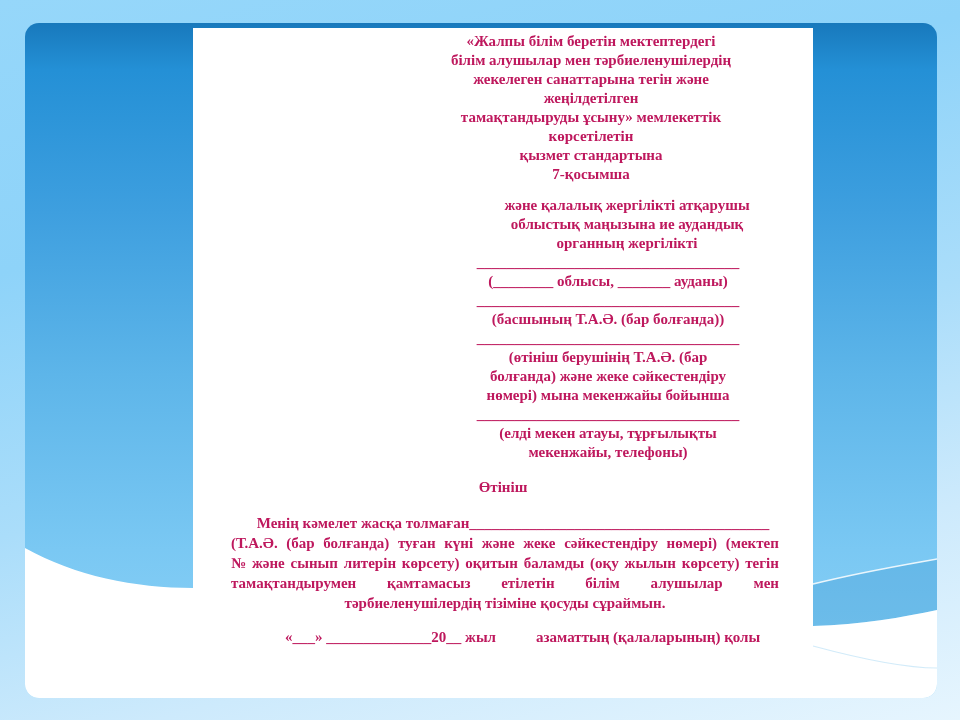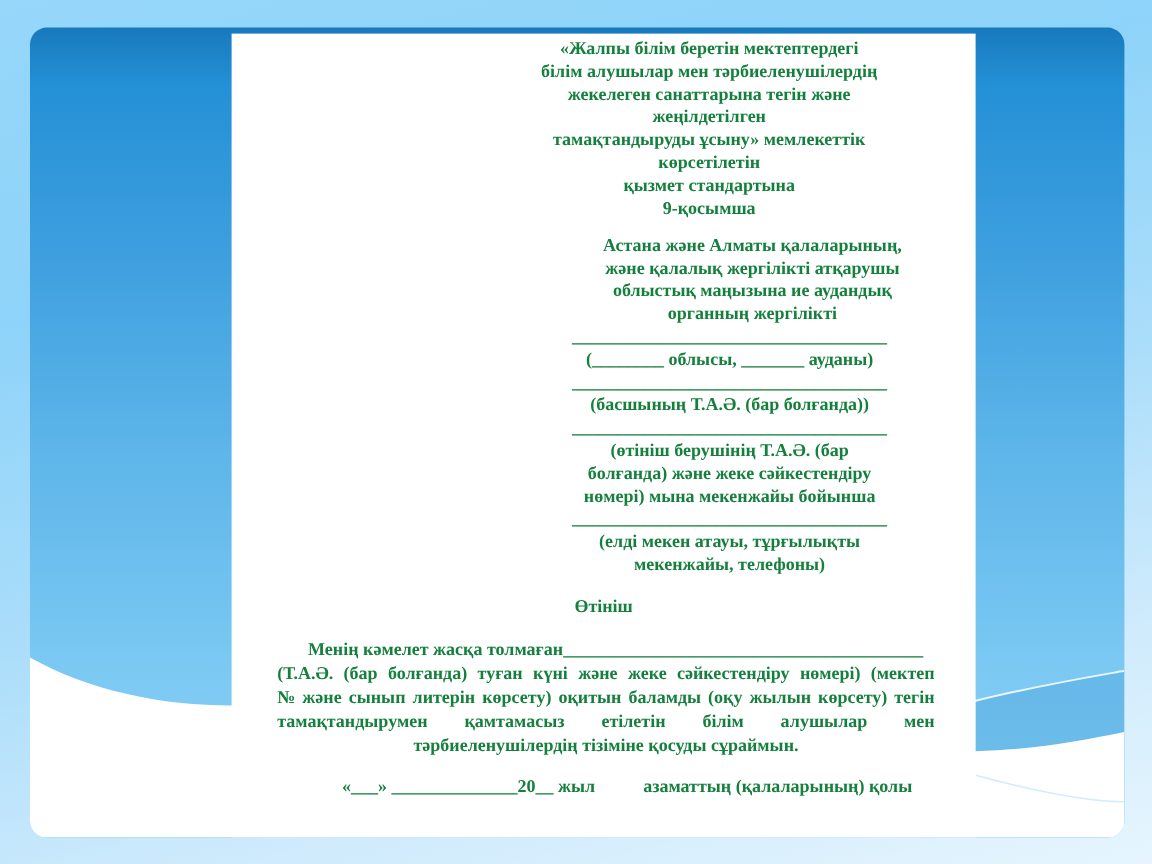--- a/index.html
+++ b/index.html
@@ -13,21 +13,21 @@
   }
   .panel {
     position:absolute; left:25px; top:23px; width:912px; height:675px;
     border-radius:14px; overflow:hidden;
     background:linear-gradient(180deg,#1879bc 0%,#2490d6 7%,#3e9fdf 28%,#5db5e9 52%,#7ac8f3 78%,#8ed2f6 100%);
   }
   .waves { position:absolute; left:0; bottom:0; width:912px; height:180px; display:block; }
   .page {
     position:absolute; left:168px; top:5px; width:620px; height:670px;
     background:#ffffff; box-sizing:border-box; padding-top:4px;
-    font-size:15px; font-weight:bold; color:#15803d; line-height:19px;
+    font-size:15px; font-weight:bold; color:#be185d; line-height:19px;
   }
   .col { text-align:center; width:322px; }
   .annex-col   { margin-left:237px; }
   .addr-col    { margin-left:273px; margin-top:12px; }
   .form-col    { margin-left:254px; }
   .fline { white-space:nowrap; }
   .title-line { text-align:center; margin-top:16px; }
   .body-par { margin:16px 34px 0 38px; line-height:20px;text-align:center; }
   .p-first { white-space:nowrap; overflow:hidden; padding-left:16px; }
   .jline { display:flex; justify-content:space-between; }
@@ -50,25 +50,24 @@
   <div class="page">
 
     <div class="col annex-col">
       <div>«Жалпы білім беретін мектептердегі</div>
       <div>білім алушылар мен тәрбиеленушілердің</div>
       <div>жекелеген санаттарына тегін және</div>
       <div>жеңілдетілген</div>
       <div>тамақтандыруды ұсыну» мемлекеттік</div>
       <div>көрсетілетін</div>
       <div>қызмет стандартына</div>
-      <div>9-қосымша</div>
+      <div>7-қосымша</div>
     </div>
 
     <div class="col addr-col">
-      <div>Астана және Алматы қалаларының,</div>
       <div>және қалалық жергілікті атқарушы</div>
       <div>облыстық маңызына ие аудандық</div>
       <div>органның жергілікті</div>
     </div>
 
     <div class="col form-col">
       <div class="fline">___________________________________</div>
       <div class="fline">(________ облысы, _______ ауданы)</div>
       <div class="fline">___________________________________</div>
       <div class="fline">(басшының Т.А.Ә. (бар болғанда))</div>

